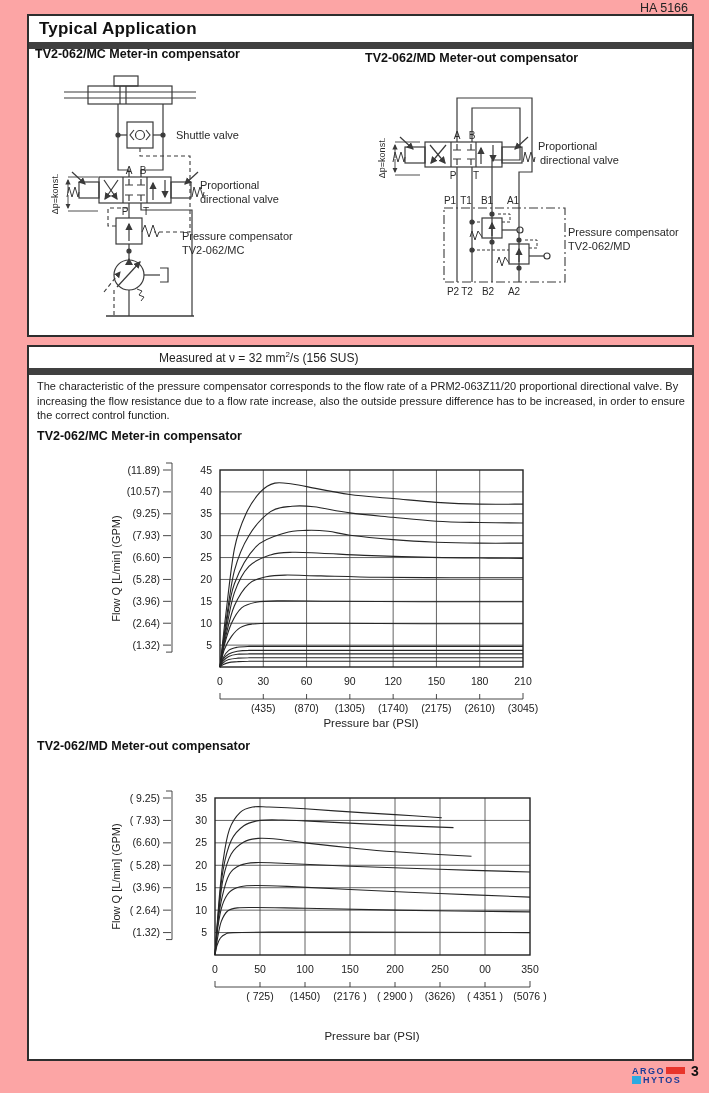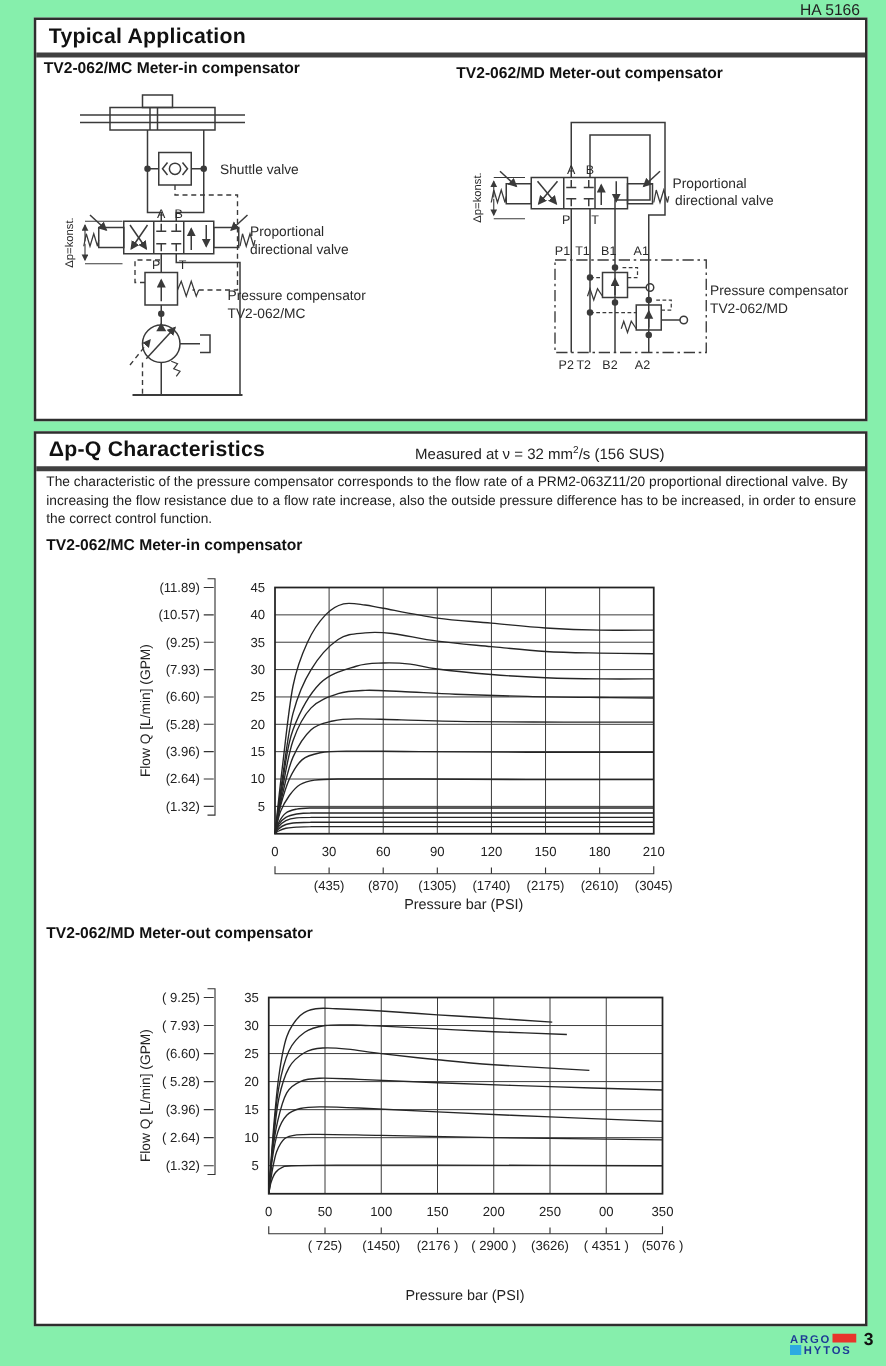--- a/index.html
+++ b/index.html
@@ -1,20 +1,20 @@
 <!DOCTYPE html>
 <html><head>
 <meta charset="utf-8">
 <style>
   html,body{margin:0;padding:0;background:#ffffff;}
-  #page{position:relative;width:709px;height:1093px;background:#86efac;
+  #page{position:relative;width:709px;height:1093px;background:#fca5a5;
         font-family:"Liberation Sans",sans-serif;color:#1a1a1a;overflow:hidden;}
   .doc-num{position:absolute;top:1px;right:21px;font-size:12.5px;color:#222;}
   .sec{position:absolute;left:27px;width:663px;border:2px solid #2e2e2e;background:#fff;}
-  .sec-head{border-bottom:4px solid #404040;display:flex;align-items:flex-end;padding:3px 0 3px 10px;}
+  .sec-head{border-bottom:7px solid #404040;display:flex;align-items:center;padding:3px 0 3px 10px;}
   .sec-title{font-size:17px;font-weight:bold;letter-spacing:.2px;color:#111;}
   .measured{font-size:12px;margin-left:120px;color:#222;}
   .measured sup{font-size:8px;}
   .sub-title{position:absolute;font-size:12.5px;font-weight:bold;color:#111;}
   .para{position:absolute;left:37px;top:379px;width:652px;font-size:11px;line-height:1.33;color:#1c1c1c;}
   .chart-heading{position:absolute;left:37px;font-size:12.5px;font-weight:bold;color:#111;}
   svg.schematic,svg.chart{position:absolute;}
   .sch-text{font-size:11px;fill:#2a2a2a;font-family:"Liberation Sans",sans-serif;}
   .sch-port{font-size:10px;fill:#2a2a2a;font-family:"Liberation Sans",sans-serif;}
   .sch-small{font-size:9px;fill:#2a2a2a;font-family:"Liberation Sans",sans-serif;}
@@ -207,21 +207,20 @@
       <text class="sch-port" x="93" y="237" text-anchor="middle">P2</text>
       <text class="sch-port" x="107" y="237" text-anchor="middle">T2</text>
       <text class="sch-port" x="128" y="237" text-anchor="middle">B2</text>
       <text class="sch-port" x="154" y="237" text-anchor="middle">A2</text>
       <text class="sch-small" x="25" y="100" text-anchor="middle" transform="rotate(-90 25 100)">Δp=konst.</text>
     </g>
   </svg>
 
   <div class="sec" style="top:345px;height:712px;">
     <div class="sec-head">
-      <span class="sec-title">Δp-Q Characteristics</span>
       <span class="measured"><span>Measured at ν = 32 mm</span><sup>2</sup><span>/s (156 SUS)</span></span>
     </div>
   </div>
 
   <div class="para">The characteristic of the pressure compensator corresponds to the flow rate of a PRM2-063Z11/20 proportional directional valve. By increasing the flow resistance due to a flow rate increase, also the outside pressure difference has to be increased, in order to ensure the correct control function.</div>
 
   <div class="chart-heading" style="top:429px;">TV2-062/MC Meter-in compensator</div>
   <svg class="chart" id="chart1" style="left:90px;top:448px;" width="560" height="290" viewBox="0 0 560 290">
       <line x1="130" y1="197.11111111111111" x2="433" y2="197.11111111111111" stroke="#3b3b3b" stroke-width="0.8"></line>
       <line x1="130" y1="175.22222222222223" x2="433" y2="175.22222222222223" stroke="#3b3b3b" stroke-width="0.8"></line>

